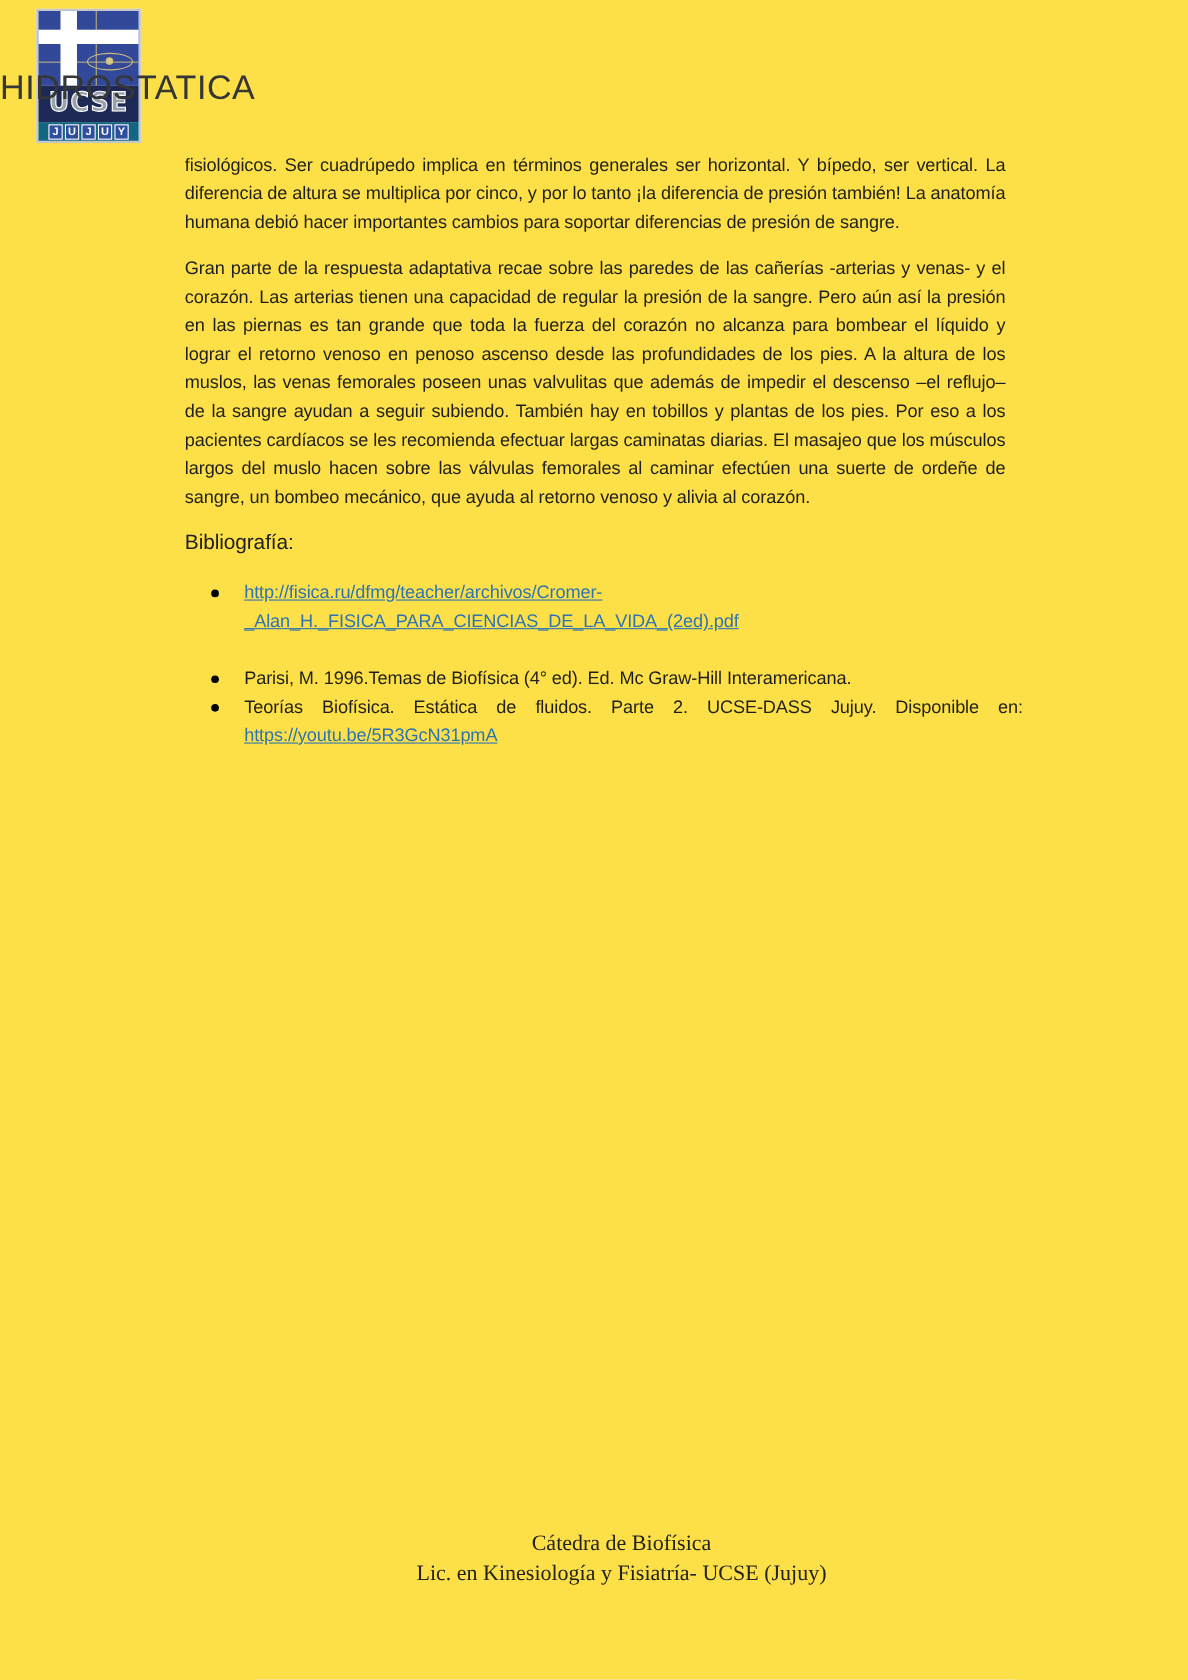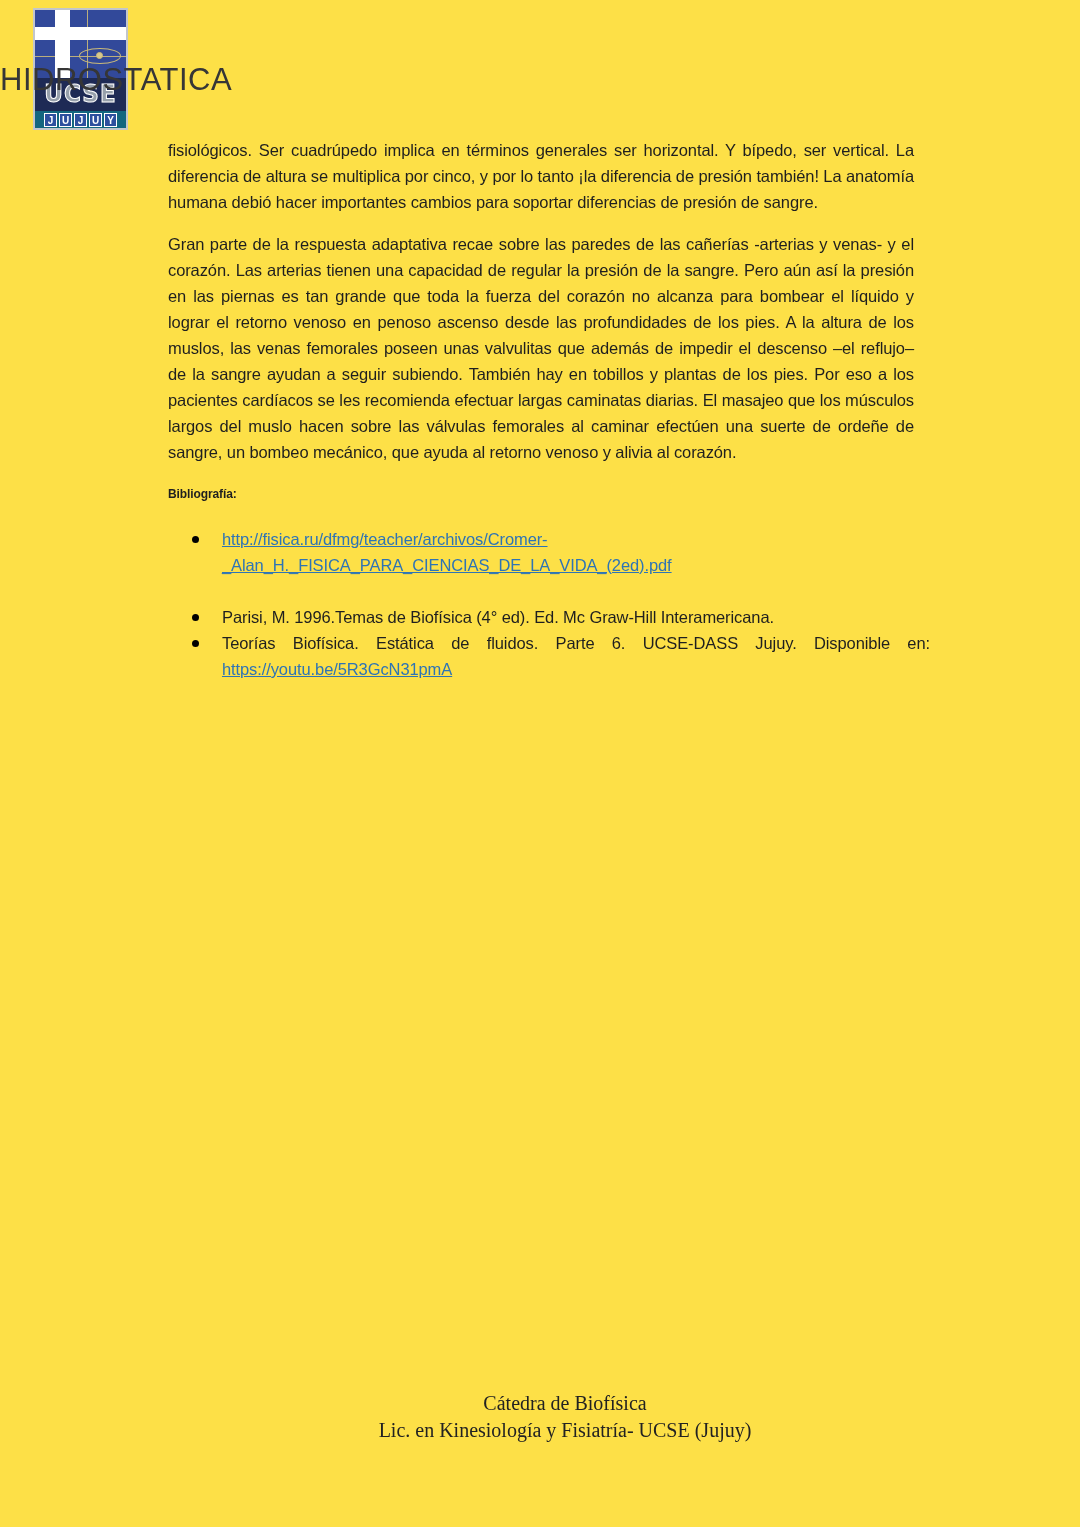--- a/index.html
+++ b/index.html
@@ -56,21 +56,21 @@
     text-align:left;font-size:31px;font-weight:400;color:#363636;
     letter-spacing:.5px;
   }
 
   
   .content{
     position:absolute;left:152px;top:121px;width:778px;
     font-size:16.5px;line-height:26px;letter-spacing:-0.1px;
   }
   .content p{margin:16px;text-align:justify;}
-  .bib-heading{margin:54px 0 0;font-weight:bold;font-size:12px;}
+  .bib-heading{margin:54px 0 0;font-weight:normal;font-size:19px;}
   ul.bib-list{margin:19px 0 0;padding:0 0 0 70px;list-style:none;}
   ul.bib-list li{position:relative;text-align:justify;}
   ul.bib-list li::before{
     content:"";position:absolute;left:-30px;top:10px;width:7px;height:7px;
     background:#000;border-radius:50%;
   }
   li.gap-before{margin-top:26px;}
   .stretch{display:block;text-align:justify;text-align-last:justify;}
   a.bib-link{color:#2E74B5;text-decoration:underline;display:block;}
 
@@ -117,21 +117,21 @@
 
     <ul class="bib-list">
       <li>
         <a class="bib-link" href="#" title="http://fisica.ru/dfmg/teacher/archivos/Cromer-">http://fisica.ru/dfmg/teacher/archivos/Cromer-</a>
         <a class="bib-link" href="#" title="_Alan_H._FISICA_PARA_CIENCIAS_DE_LA_VIDA_(2ed).pdf">_Alan_H._FISICA_PARA_CIENCIAS_DE_LA_VIDA_(2ed).pdf</a>
       </li>
       <li class="gap-before">
         <span>Parisi, M. 1996.Temas de Biofísica (4° ed). Ed. Mc Graw-Hill Interamericana.</span>
       </li>
       <li>
-        <span class="stretch">Teorías Biofísica. Estática de fluidos. Parte 6. UCSE-DASS Jujuy. Disponible en:</span>
+        <span class="stretch">Teorías Biofísica. Estática de fluidos. Parte 2. UCSE-DASS Jujuy. Disponible en:</span>
         <a class="bib-link" href="#" title="https://youtu.be/5R3GcN31pmA">https://youtu.be/5R3GcN31pmA</a>
       </li>
     </ul>
   </div>
 
   <div class="footer">
     <div>Cátedra de Biofísica</div>
     <div>Lic. en Kinesiología y Fisiatría- UCSE (Jujuy)</div>
   </div>
 

